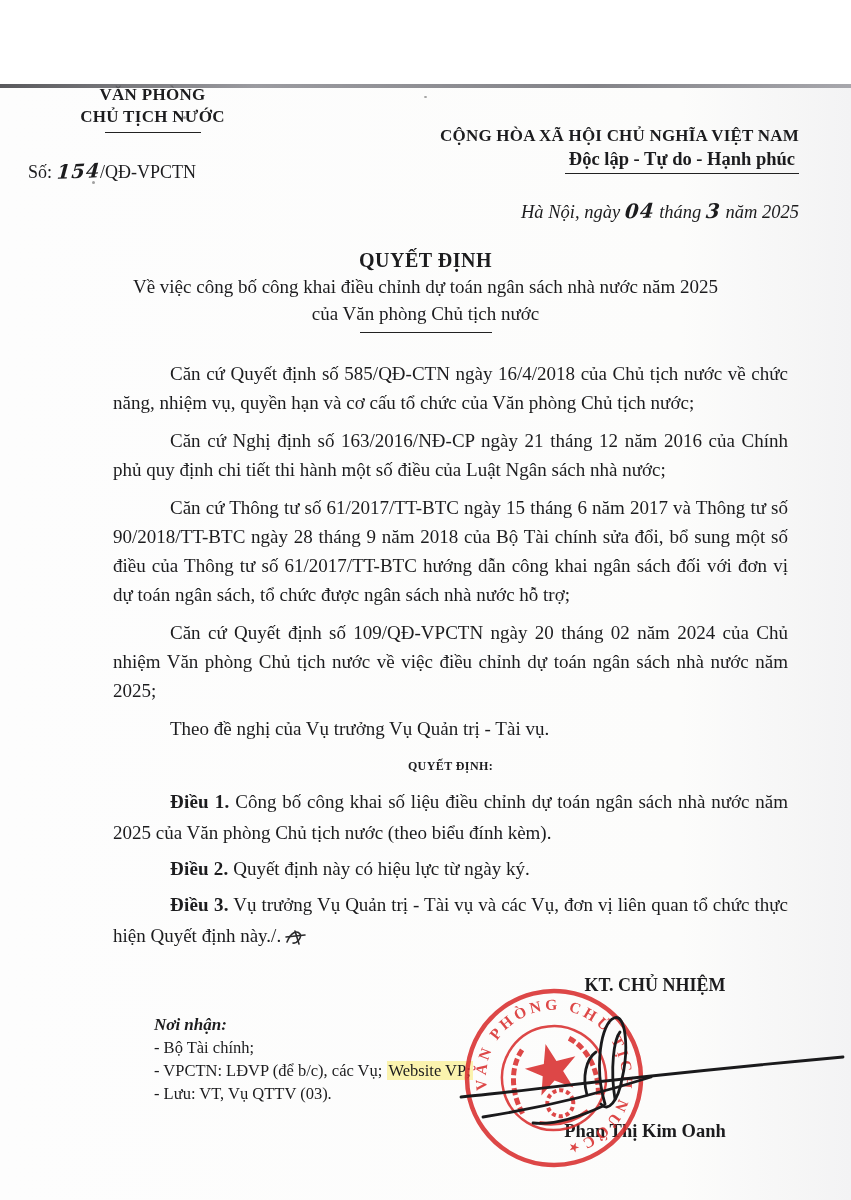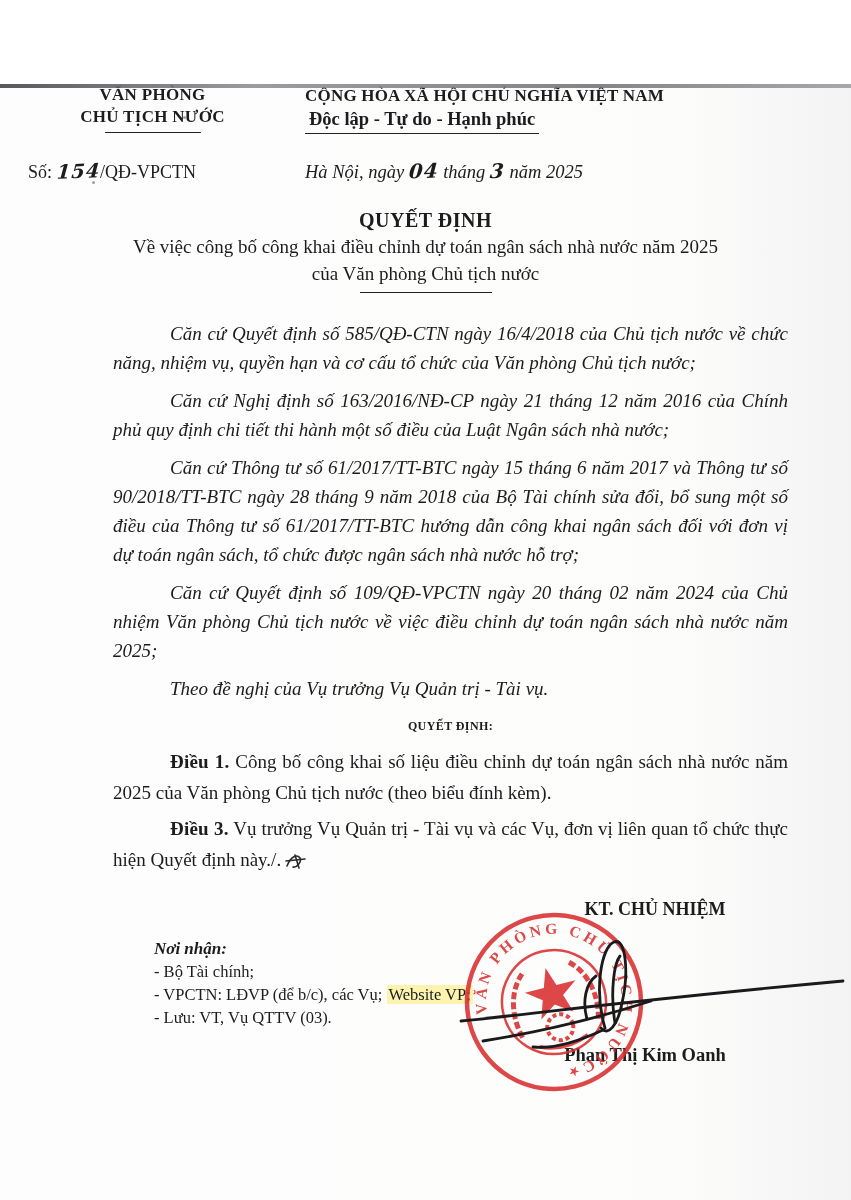--- a/index.html
+++ b/index.html
@@ -21,42 +21,42 @@
     background:linear-gradient(to right,#3c3c40,#8a8a90 30%,#6e6e74 70%,#9a9aa0);
     opacity:.85;
   }
   .scan-speck{position:absolute;background:#555;border-radius:50%;opacity:.55;}
   
   .header{display:flex;margin-top:84px;}
   .header-left{width:305px;text-align:center;}
   .org-name{font-weight:bold;font-size:17px;line-height:22px;letter-spacing:.3px;}
   .org-rule{width:96px;border-bottom:1.6px solid #222;margin:4px auto 0;}
   .doc-number{margin-top:27px;text-align:left;padding-left:28px;font-size:18px;}
-  .header-right{flex:1;text-align:left;padding-right:20px;}
+  .header-right{flex:1;text-align:right;padding-right:52px;margin-top:40px;}
   .republic{font-weight:bold;font-size:17px;letter-spacing:.2px;line-height:24px;}
   .motto{display:inline-block;font-weight:bold;font-size:18.5px;margin-top:1px;
          padding:0 4px 3px;border-bottom:1.7px solid #222;}
   .date-line{margin-top:25px;font-style:italic;font-size:18.5px;}
   .handwritten{
     display:inline-block;
     font-family:"DejaVu Serif",serif;
     font-style:italic;font-weight:bold;
     transform:rotate(-2deg) skewX(-6deg);
     letter-spacing:1px;font-size:1.08em;
   }
   
   .title-block{text-align:center;margin-top:24px;}
   .title-main{font-weight:bold;font-size:20px;letter-spacing:.5px;line-height:26px;}
   .title-sub{font-weight:normal;font-size:19px;line-height:27px;}
   .title-rule{width:132px;border-bottom:1.8px solid #222;margin:5px auto 0;}
   .authority{text-align:center;font-weight:bold;font-size:18px;margin-top:44px;letter-spacing:.3px;}
   
   .content{margin:26px 63px 0 113px;}
   .preamble p{
-    margin:0 0 9px;font-style:italic;font-size:19px;line-height:29px;
+    margin:0 0 9px;font-size:19px;line-height:29px;
     text-align:justify;text-indent:57px;
   }
   .decision-heading{text-align:center;font-weight:bold;font-size:12px;margin:16px 0 12px;letter-spacing:.4px;}
   .articles p{
     margin:0 0 5px;font-size:19px;line-height:31px;
     text-align:justify;text-indent:57px;
   }
   .articles b{letter-spacing:.2px;}
   .flourish{vertical-align:-4px;margin-left:2px;}
   
@@ -115,20 +115,21 @@
       <p>Căn cứ Nghị định số 163/2016/NĐ-CP ngày 21 tháng 12 năm 2016 của Chính phủ quy định chi tiết thi hành một số điều của Luật Ngân sách nhà nước;</p>
       <p>Căn cứ Thông tư số 61/2017/TT-BTC ngày 15 tháng 6 năm 2017 và Thông tư số 90/2018/TT-BTC ngày 28 tháng 9 năm 2018 của Bộ Tài chính sửa đổi, bổ sung một số điều của Thông tư số 61/2017/TT-BTC hướng dẫn công khai ngân sách đối với đơn vị dự toán ngân sách, tổ chức được ngân sách nhà nước hỗ trợ;</p>
       <p>Căn cứ Quyết định số 109/QĐ-VPCTN ngày 20 tháng 02 năm 2024 của Chủ nhiệm Văn phòng Chủ tịch nước về việc điều chỉnh dự toán ngân sách nhà nước năm 2025;</p>
       <p>Theo đề nghị của Vụ trưởng Vụ Quản trị - Tài vụ.</p>
     </div>
 
     <div class="decision-heading">QUYẾT ĐỊNH:</div>
 
     <div class="articles">
       <p><b>Điều 1.</b><span> Công bố công khai số liệu điều chỉnh dự toán ngân sách nhà nước năm 2025 của Văn phòng Chủ tịch nước (theo biểu đính kèm).</span></p>
+      <p><b>Điều 2.</b><span> Quyết định này có hiệu lực từ ngày ký.</span></p>
       <p><b>Điều 3.</b><span> Vụ trưởng Vụ Quản trị - Tài vụ và các Vụ, đơn vị liên quan tổ chức thực hiện Quyết định này./.</span><svg class="flourish" width="26" height="18" viewBox="0 0 26 18">
             <g fill="none" stroke="#2a2a2c" stroke-width="1.6" stroke-linecap="round">
               <path d="M4,14 C8,4 14,2 17,6 C19,9 14,16 10,15"></path>
               <path d="M3,9 L22,7"></path>
               <path d="M12,3 L16,16"></path>
             </g>
           </svg></p>
     </div>
   </div>
 

